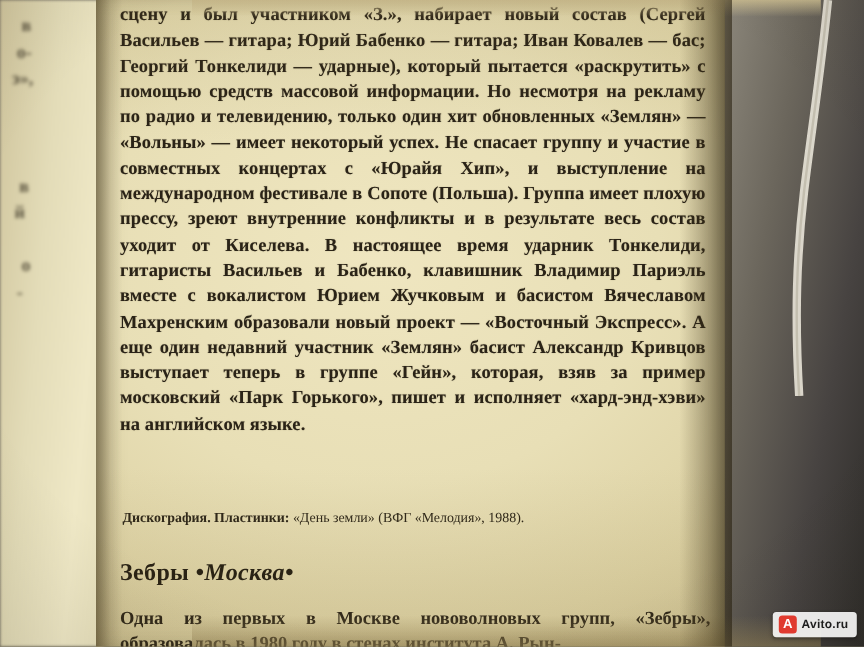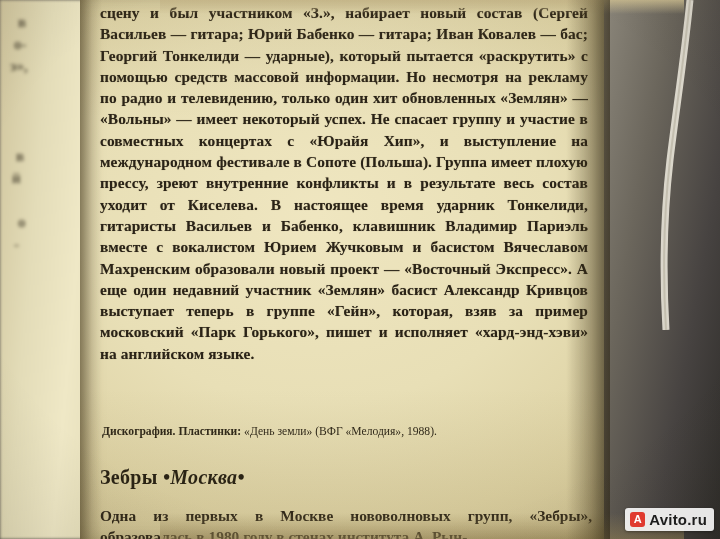--- a/index.html
+++ b/index.html
@@ -163,21 +163,21 @@
     width: 15px; height: 15px;
     border-radius: 3px;
     background: #e03a2f;
     color: #fff;
     font-size: 11px;
     font-weight: 700;
     line-height: 15px;
     text-align: center;
   }
   .wm-text {
-    font-size: 15px;
+    font-size: 10px;
     font-weight: 700;
     color: #1d1d1d;
     letter-spacing: .2px;
   }
 
   
   .soft {
     position:absolute; inset:0;
     pointer-events:none;
     background: radial-gradient(ellipse 700px 520px at 50% 45%, rgba(255,255,255,0) 55%, rgba(30,25,12,.18) 100%);

